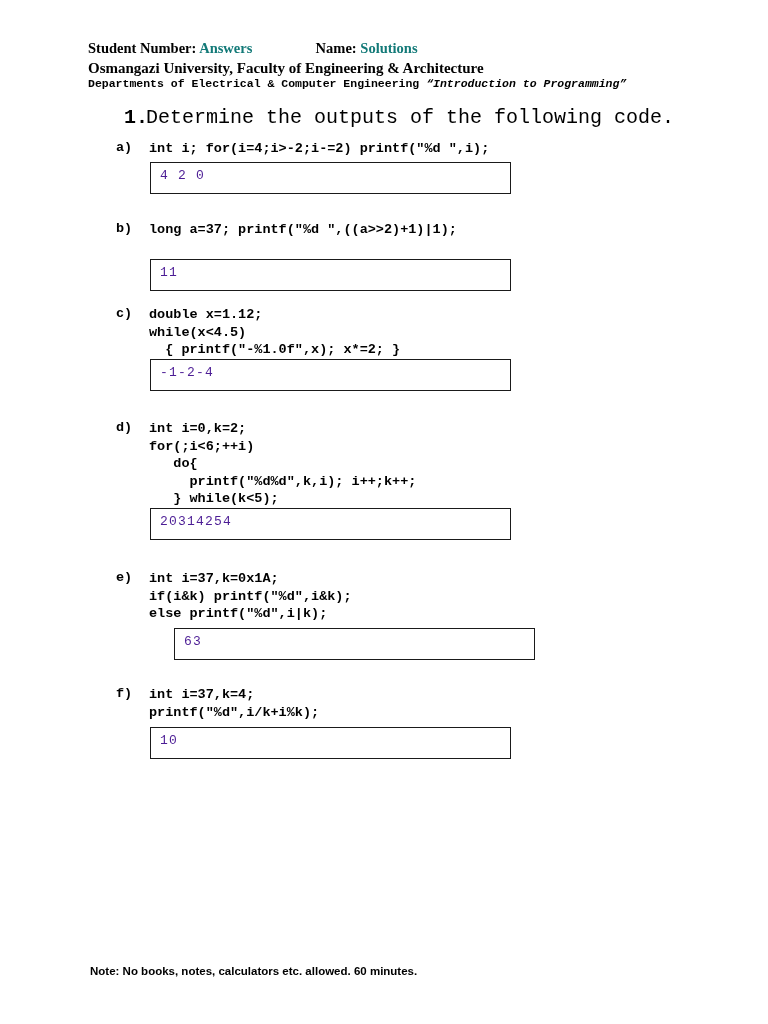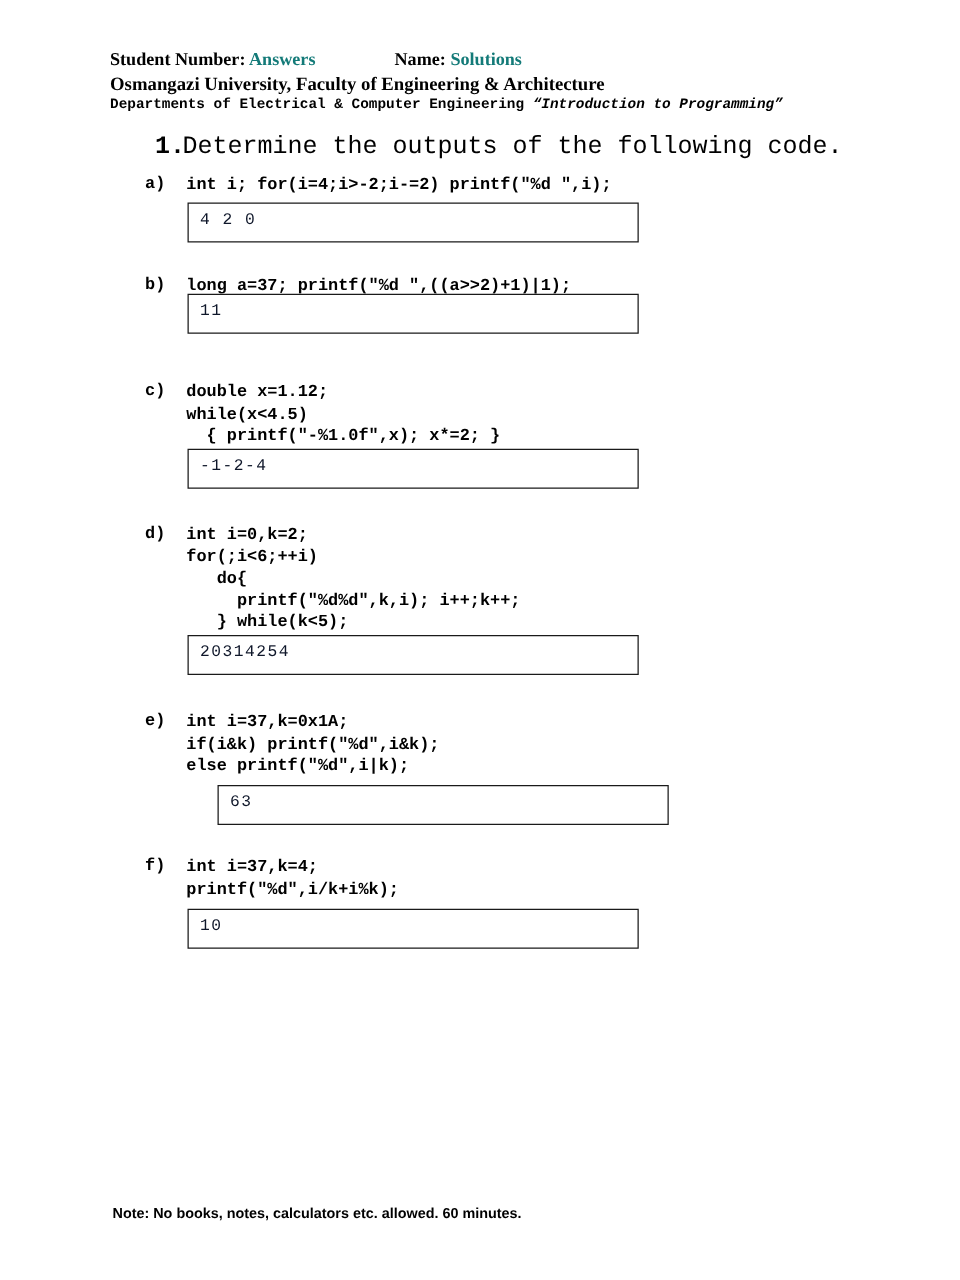--- a/index.html
+++ b/index.html
@@ -132,21 +132,21 @@
     box-sizing: border-box;
     width: 361px;
     height: 32px;
   }
   .answer-text {
     position: absolute;
     left: 9px;
     top: 5px;
     font-family: "Liberation Mono", monospace;
     font-size: 13px;
-    color: #0f172a;
+    color: #4c1d95;
     letter-spacing: 1.2px;
     white-space: pre;
   }
 
   
   .footer-note {
     position: absolute;
     left: 90px;
     top: 965px;
     font-family: "Liberation Sans", sans-serif;
@@ -184,21 +184,21 @@
     <div class="part-label">a)</div>
     <div class="code">int i; for(i=4;i&gt;-2;i-=2) printf("%d ",i);</div>
     <div class="answer-box" style="top:22px;">
       <div class="answer-text">4 2 0</div>
     </div>
   </div>
 
   <div class="part" style="top:221px;">
     <div class="part-label">b)</div>
     <div class="code">long a=37; printf("%d ",((a&gt;&gt;2)+1)|1);</div>
-    <div class="answer-box" style="top:14px;">
+    <div class="answer-box" style="top:38px;">
       <div class="answer-text">11</div>
     </div>
   </div>
 
   <div class="part" style="top:306px;">
     <div class="part-label">c)</div>
     <div class="code">double x=1.12;
 while(x&lt;4.5)
   { printf("-%1.0f",x); x*=2; }</div>
     <div class="answer-box" style="top:53px;">

